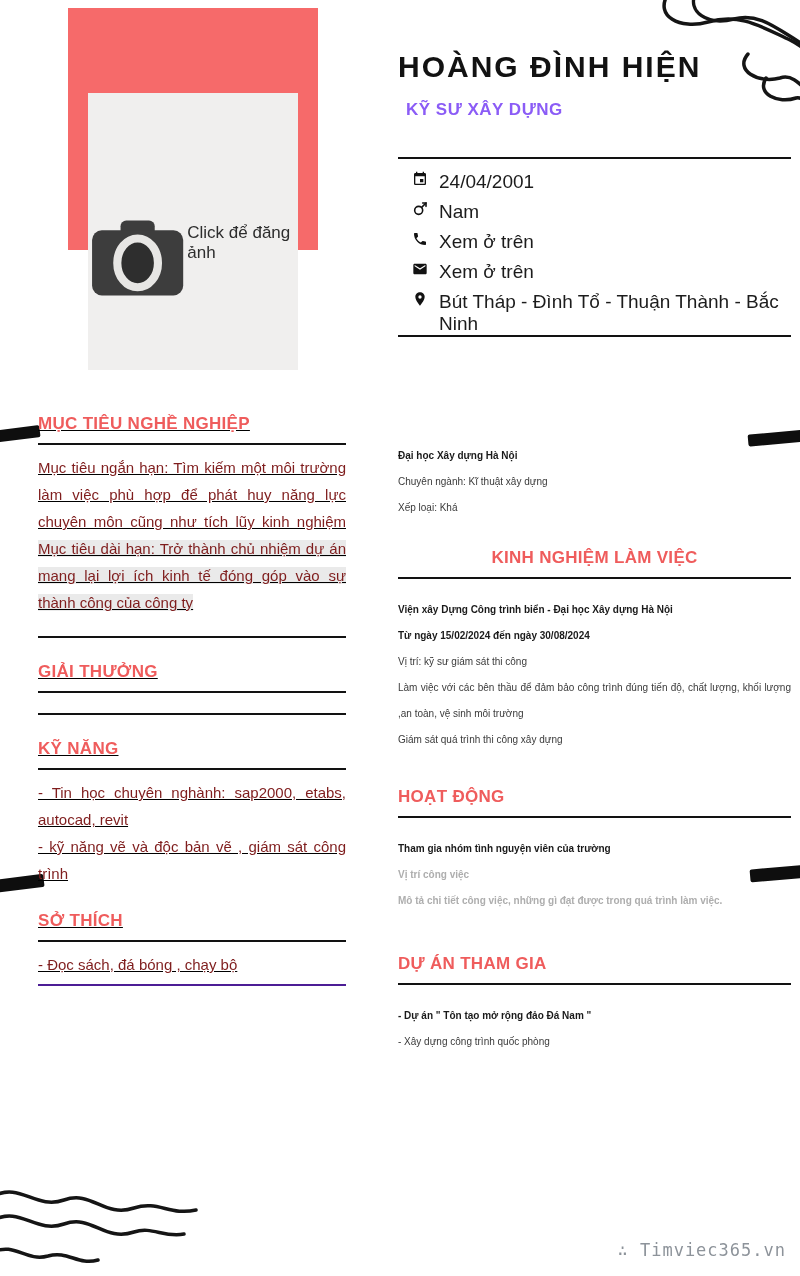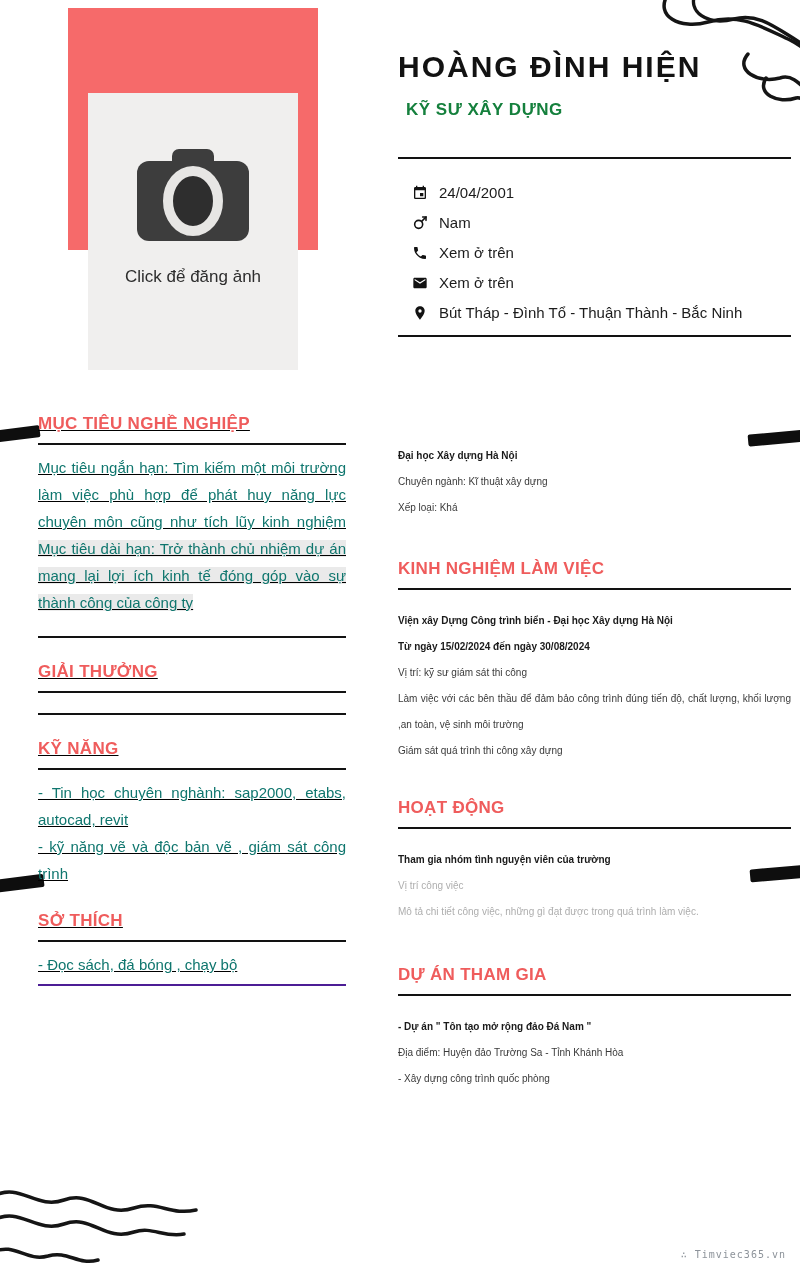--- a/index.html
+++ b/index.html
@@ -16,93 +16,93 @@
   
   .photo-accent {
     position: absolute; left: 68px; top: 8px;
     width: 250px; height: 242px;
     background: #f66a6a;
   }
   .photo-box {
     position: absolute; left: 88px; top: 93px;
     width: 210px; height: 277px;
     background: #f0efee;
-    display: flex; flex-direction: column; align-items: center;
+    display: flex; flex-direction: row; align-items: center;
     cursor: pointer;
   }
   .photo-box .cam { margin-top: 52px; }
   .photo-box .cap {
     margin-top: 22px; font-size: 17px; color: #2d2d2d;
   }
 
   
   .namewrap { position: absolute; left: 398px; top: 50px; width: 392px; }
   .namewrap h1 {
     margin: 0; font-size: 30px; font-weight: 800;
     letter-spacing: 2px; color: #121212; white-space: nowrap;
   }
   .namewrap .job {
-    margin: 16px 0 0 8px; color: #15803d;
+    margin: 16px 0 0 8px; color: #8b5cf6;
     font-size: 17px; font-weight: 800; letter-spacing: .5px;
   }
 
   .contact {
     position: absolute; left: 398px; top: 157px; width: 393px;
     border-top: 2px solid #121212; border-bottom: 2px solid #121212;
     padding: 12px 0 14px;
   }
   .crow {
-    display: flex; align-items: flex-end; gap: 11px;
+    display: flex; align-items: flex-start; gap: 11px;
     height: 30px; padding-left: 14px;
-    font-size: 15px; color: #1c1c1c;
+    font-size: 19px; color: #1c1c1c;
   }
   .crow svg { flex: 0 0 auto; }
 
   
   .bar { position: absolute; background: #0e0e0e; border-radius: 2px; }
   .bar-l1 { left: -8px; top: 428px; width: 48px; height: 12px; transform: rotate(-7deg); }
   .bar-l2 { left: -8px; top: 877px; width: 52px; height: 13px; transform: rotate(-7deg); }
   .bar-r1 { right: -8px; top: 432px; width: 60px; height: 12px; transform: rotate(-5deg); }
   .bar-r2 { right: -8px; top: 867px; width: 58px; height: 13px; transform: rotate(-5deg); }
 
   
   .col-left  { position: absolute; left: 38px;  top: 414px; width: 308px; text-decoration: underline; }
   .col-right { position: absolute; left: 398px; top: 425px; width: 393px; }
 
   .sec-h {
     margin: 0; color: #ef5c5c;
     font-size: 17px; font-weight: 800; letter-spacing: .3px;
     padding-bottom: 9px; border-bottom: 2px solid #121212;
   }
   .txt {
-    font-size: 15px; line-height: 27px; color: #0f766e;
+    font-size: 15px; line-height: 27px; color: #7f1d1d;
     text-align: justify; margin: 9px 0 0;
   }
   .rtxt { font-size: 10px; line-height: 26px; color: #3a3a3a; margin: 0; text-align: justify; }
   .b { font-weight: 700; color: #1a1a1a; }
   .hl { background: #eaeaea; }
-  .gray { color: #aeaeae; }
+  .gray { color: #aeaeae; font-weight: bold; }
   .sep { border-top: 2px solid #121212; margin-top: 20px; }
   .mt24 { margin-top: 24px; }
   .hob { border-bottom: 2px solid #4c1d95; padding-bottom: 6px; }
 
   .blk { margin-top: 18px; }
-  .h-exp { margin-top: 38px; }
+  .h-exp { margin-top: 27px; text-align: center; }
   .h-act { margin-top: 34px; }
   .h-prj { margin-top: 40px; }
 
   
   .squig { position: absolute; pointer-events: none; }
   .squig.tr { top: 0; right: 0; }
   .squig.bl { bottom: 0; left: 0; }
 
   .watermark {
     position: absolute; right: 14px; bottom: 16px;
     font-family: "DejaVu Sans Mono", monospace;
-    font-size: 10px; letter-spacing: 1px; color: #8d939a; text-align: center;
+    font-size: 17px; letter-spacing: 1px; color: #8d939a; text-align: center;
   }
 </style>
 </head>
 <body>
 
 <div class="page">
 
   <svg class="squig tr" width="160" height="140" viewBox="0 0 160 140" fill="none">
     <path d="M28 -6 C 14 16, 40 30, 68 22 C 100 13, 120 26, 150 40 C 156 43, 162 47, 168 52" stroke="#151515" stroke-width="3.5" stroke-linecap="round"></path>
     <path d="M56 -8 C 46 12, 68 26, 94 19 C 120 12, 138 30, 166 46" stroke="#151515" stroke-width="3.5" stroke-linecap="round"></path>
@@ -214,21 +214,20 @@
     <h2 class="sec-h h-act">HOẠT ĐỘNG</h2>
     <div class="blk">
       <p class="rtxt b">Tham gia nhóm tình nguyện viên của trường</p>
       <p class="rtxt gray">Vị trí công việc</p>
       <p class="rtxt gray">Mô tả chi tiết công việc, những gì đạt được trong quá trình làm việc.</p>
     </div>
 
     <h2 class="sec-h h-prj">DỰ ÁN THAM GIA</h2>
     <div class="blk">
       <p class="rtxt b">- Dự án " Tôn tạo mở rộng đảo Đá Nam "</p>
-      <p class="rtxt">Địa điểm: Huyện đảo Trường Sa - Tỉnh Khánh Hòa</p>
       <p class="rtxt">- Xây dựng công trình quốc phòng</p>
     </div>
 
   </div>
 
   <div class="watermark">∴ Timviec365.vn</div>
 
 </div>
 
 </body></html>

